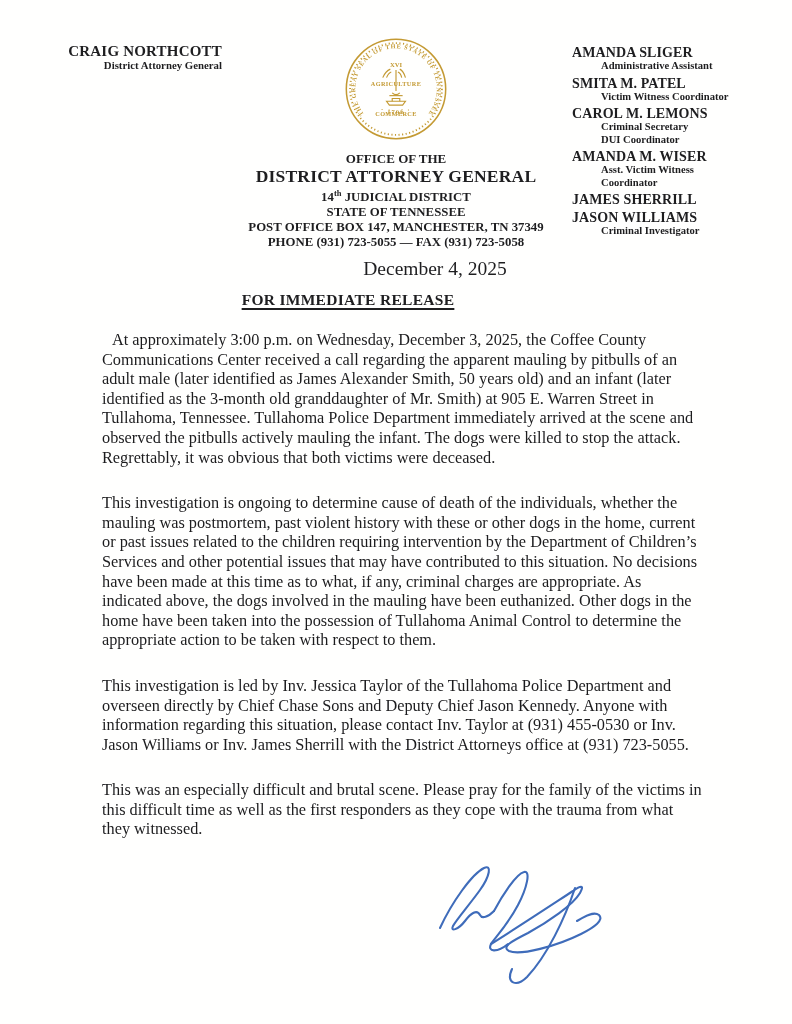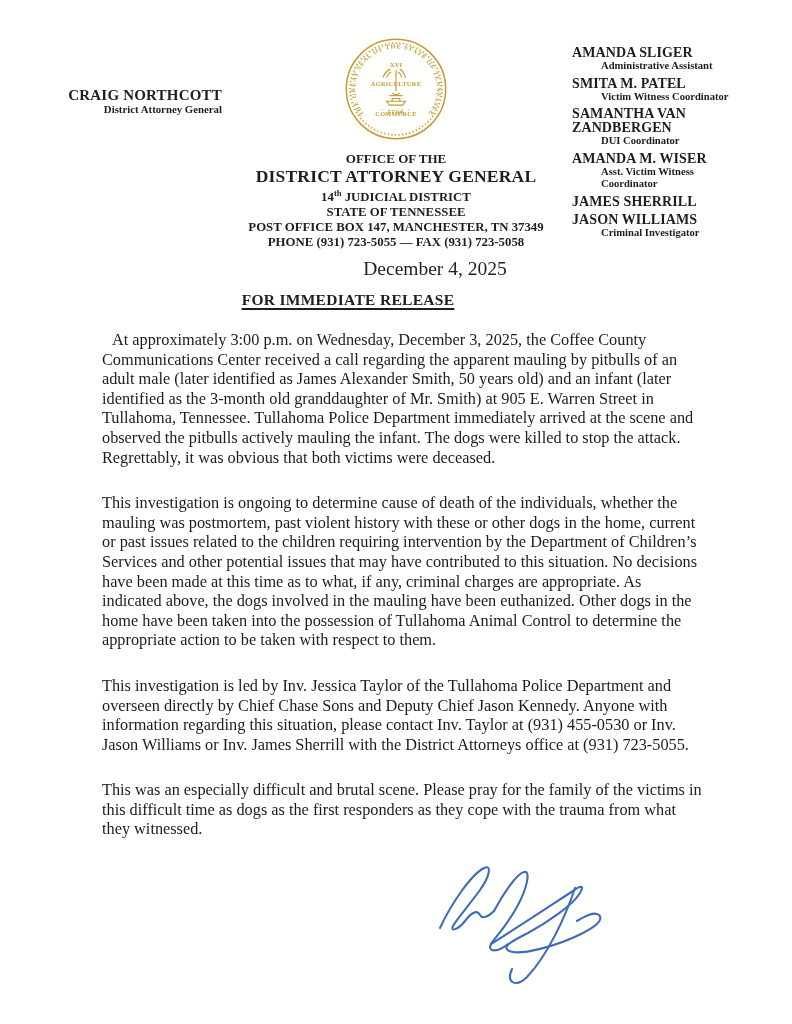--- a/index.html
+++ b/index.html
@@ -6,21 +6,21 @@
   .page{
     position:relative;
     width:792px;height:1024px;
     margin:0 auto;
     background:#fffffe;
     color:#1e1e20;
     font-family:"Liberation Serif","DejaVu Serif",serif;
     overflow:hidden;
   }
   
-  .col-left{position:absolute;left:38px;top:44px;width:184px;text-align:right;margin-top:44px;}
+  .col-left{position:absolute;left:38px;top:44px;width:184px;text-align:right;}
   .lh-da-name{font-weight:bold;font-size:15px;line-height:15px;letter-spacing:.2px;}
   .lh-role{font-weight:bold;font-size:10.8px;line-height:12.5px;}
   .lh-names{margin-top:15px;}
   .lh-name{font-weight:bold;font-size:14.2px;line-height:13.6px;letter-spacing:.1px;}
   .lh-assist-title{margin-top:1px;}
 
   .col-right{position:absolute;left:572px;top:42px;width:180px;text-align:left;}
   .staff-name{font-weight:bold;font-size:14px;line-height:14px;margin-top:4px;letter-spacing:.1px;}
   .staff-title{font-weight:bold;font-size:10.6px;line-height:12.5px;margin-left:29px;}
   .staff-title:empty{display:none;}
@@ -106,21 +106,24 @@
   <div class="col-right">
     <div>
       <div class="staff-name">AMANDA SLIGER</div>
       <div class="staff-title">Administrative Assistant</div>
     </div>
     <div>
       <div class="staff-name">SMITA M. PATEL</div>
       <div class="staff-title">Victim Witness Coordinator</div>
     </div>
     <div>
-      <div class="staff-name">SAMANTHA VAN ZANDBERGEN</div>
+      <div class="staff-name">CAROL M. LEMONS</div>
+      <div class="staff-title">Criminal Secretary</div>
+    </div>
+    <div>
       <div class="staff-title">DUI Coordinator</div>
     </div>
     <div>
       <div class="staff-name">AMANDA M. WISER</div>
       <div class="staff-title">Asst. Victim Witness Coordinator</div>
     </div>
     <div>
       <div class="staff-name">JAMES SHERRILL</div>
 
     </div>
@@ -130,21 +133,21 @@
     </div>
   </div>
 
   <div class="date-line">December 4, 2025</div>
   <div class="release-heading">FOR IMMEDIATE RELEASE</div>
 
   <div class="content">
     <p class="indent-first">At approximately 3:00 p.m. on Wednesday, December 3, 2025, the Coffee County Communications Center received a call regarding the apparent mauling by pitbulls of an adult male (later identified as James Alexander Smith, 50 years old) and an infant (later identified as the 3-month old granddaughter of Mr. Smith) at 905 E. Warren Street in Tullahoma, Tennessee. Tullahoma Police Department immediately arrived at the scene and observed the pitbulls actively mauling the infant. The dogs were killed to stop the attack. Regrettably, it was obvious that both victims were deceased.</p>
     <p>This investigation is ongoing to determine cause of death of the individuals, whether the mauling was postmortem, past violent history with these or other dogs in the home, current or past issues related to the children requiring intervention by the Department of Children’s Services and other potential issues that may have contributed to this situation. No decisions have been made at this time as to what, if any, criminal charges are appropriate. As indicated above, the dogs involved in the mauling have been euthanized. Other dogs in the home have been taken into the possession of Tullahoma Animal Control to determine the appropriate action to be taken with respect to them.</p>
     <p>This investigation is led by Inv. Jessica Taylor of the Tullahoma Police Department and overseen directly by Chief Chase Sons and Deputy Chief Jason Kennedy. Anyone with information regarding this situation, please contact Inv. Taylor at (931) 455-0530 or Inv. Jason Williams or Inv. James Sherrill with the District Attorneys office at (931) 723-5055.</p>
-    <p>This was an especially difficult and brutal scene. Please pray for the family of the victims in this difficult time as dogs as the first responders as they cope with the trauma from what they witnessed.</p>
+    <p>This was an especially difficult and brutal scene. Please pray for the family of the victims in this difficult time as well as the first responders as they cope with the trauma from what they witnessed.</p>
   </div>
 
   <svg class="signature" viewBox="0 0 224 140" aria-hidden="true">
     <g fill="none" stroke-width="2.1" stroke-linecap="round" stroke-linejoin="round">
 
       <path d="M 12 70 C 24 44, 44 16, 56 10 C 64 6, 62 18, 52 32 C 42 46, 28 62, 25 68 C 22 74, 30 72, 37 63 C 43 55, 49 51, 52 57 C 54 61, 60 59, 66 53" stroke="#3f6cba"></path>
 
       <path d="M 66 53 C 74 38, 88 16, 96 14 C 103 12, 99 30, 90 47 C 80 66, 67 80, 63 86 C 59 94, 69 95, 80 86" stroke="#3f6cba"></path>
 
       <path d="M 147 30 C 137 60, 119 98, 99 119 C 89 129, 77 126, 84 111" stroke="#3f6cba"></path>

